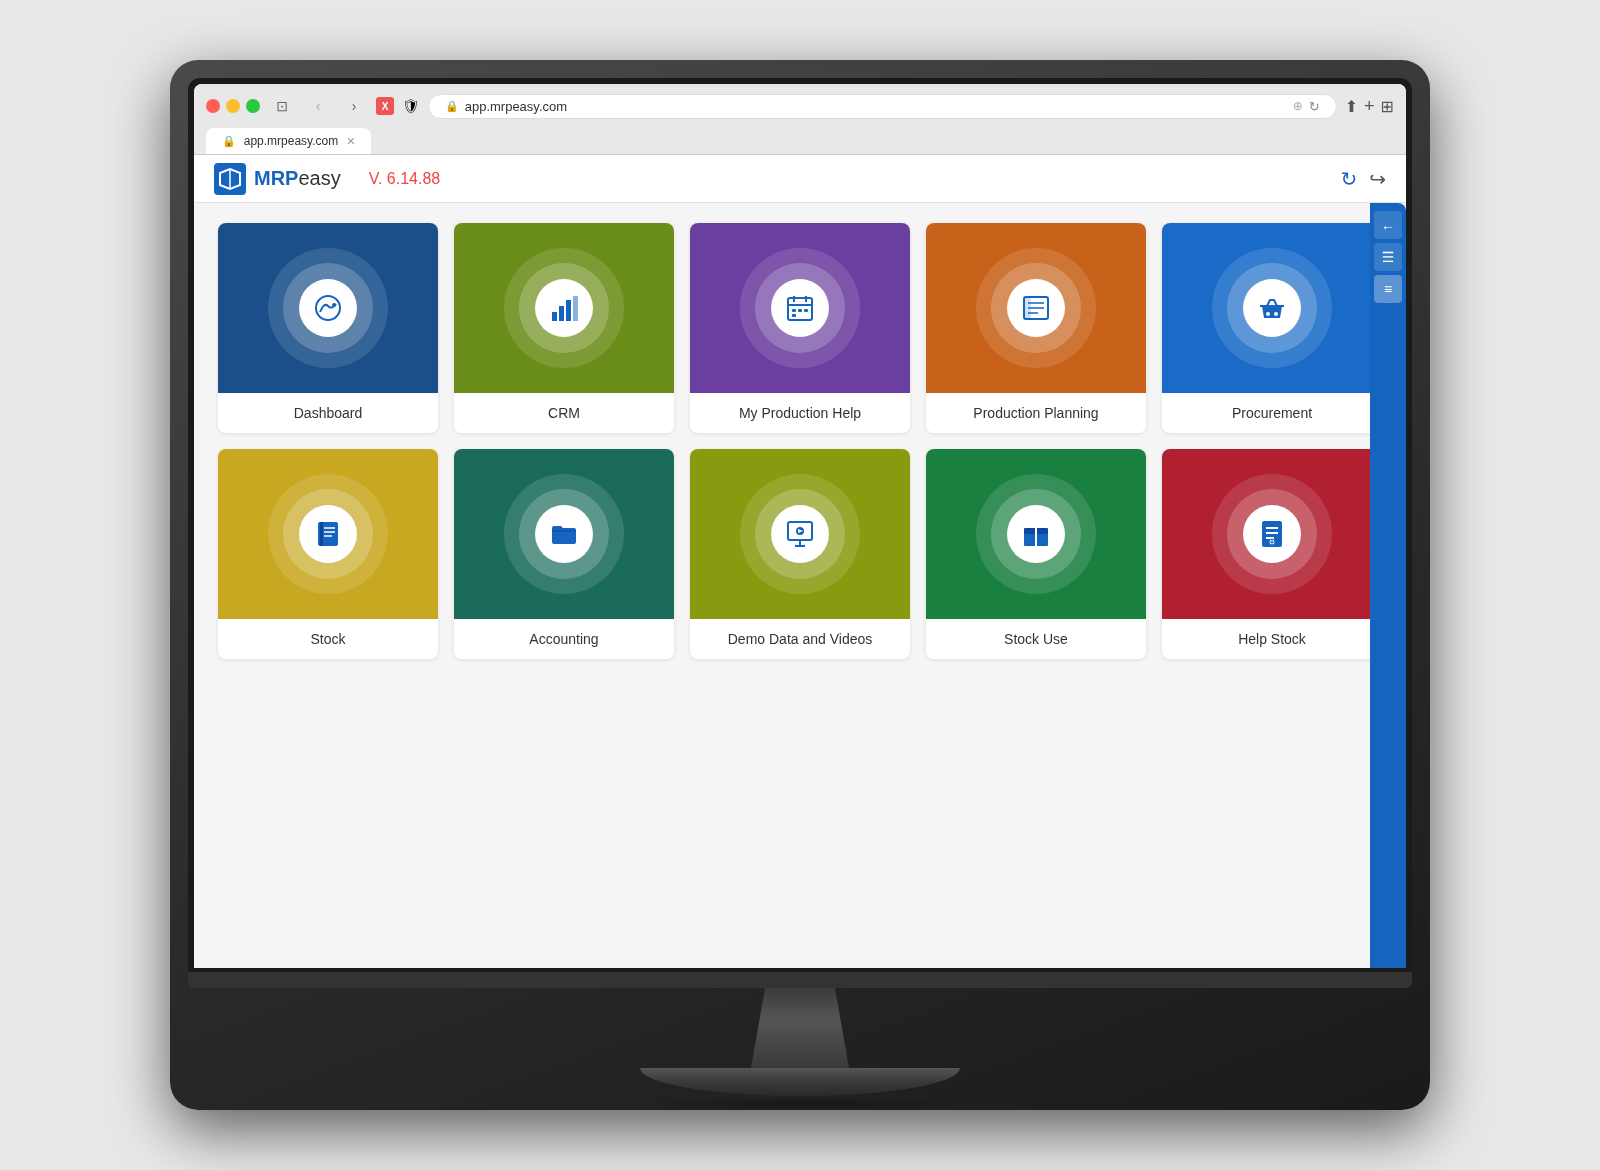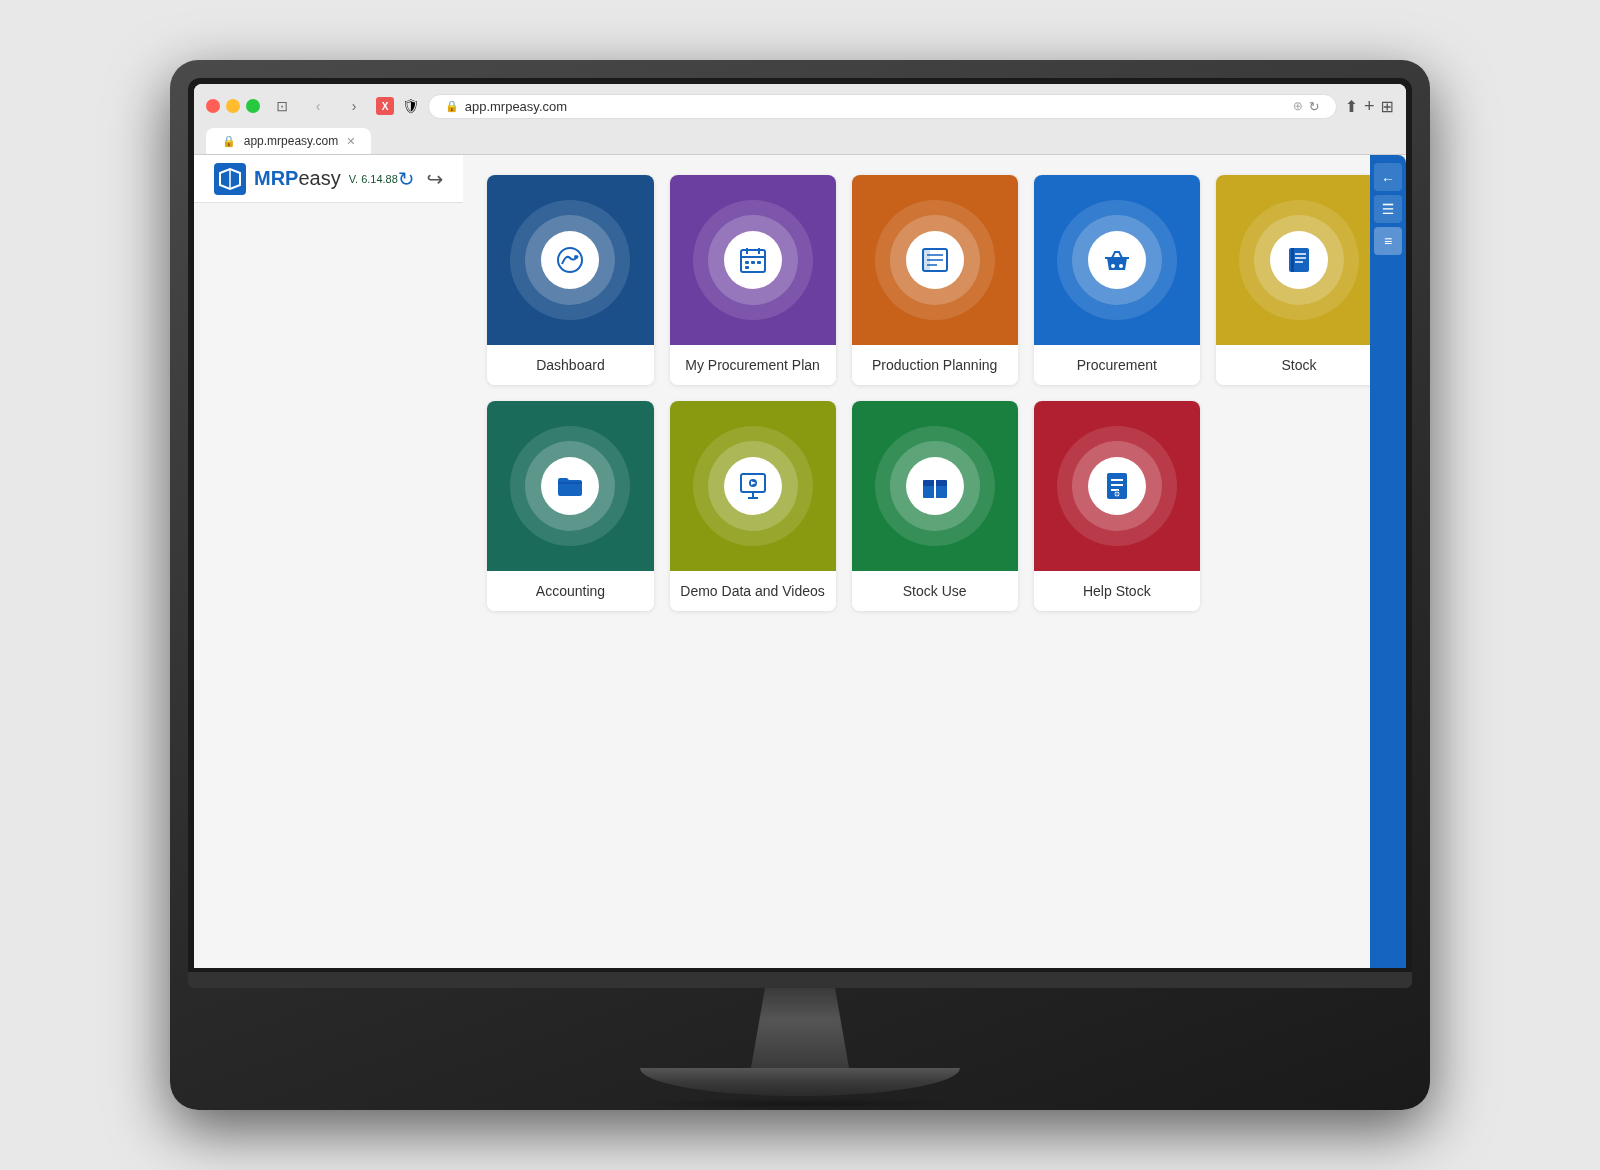--- a/index.html
+++ b/index.html
@@ -126,20 +126,21 @@
       display: flex;
       align-items: center;
       gap: 6px;
     }
 
     
     .app-content {
       flex: 1;
       background: #f5f5f5;
       display: flex;
+      flex-direction: column;
       overflow: hidden;
     }
 
     
     .app-header {
       background: white;
       border-bottom: 1px solid #e0e0e0;
       padding: 0 20px;
       height: 48px;
       display: flex;
@@ -154,23 +155,23 @@
     }
 
     .logo-text {
       font-size: 20px;
       font-weight: 300;
       color: #333;
     }
     .logo-text span { color: #1565c0; font-weight: 700; }
 
     .version-text {
-      font-size: 11px;
-      color: #14532d;
-      margin-left: 0;
+      font-size: 16px;
+      color: #ef4444;
+      margin-left: 20px;
     }
 
     .header-right {
       display: flex;
       align-items: center;
       gap: 12px;
     }
 
     
     .main-area {
@@ -411,39 +412,56 @@
     <path d="M8 20 Q12 10 16 14 Q20 18 24 12" stroke="#1565c0" stroke-width="2" fill="none"></path>
     <circle cx="22" cy="13" r="2" fill="#1565c0"></circle>
   </svg>
                         </div>
                       </div>
                     </div>
                   </div>
                   <div class="tile-label">Dashboard</div>
                 </div>
                 <div class="tile">
+                  <div class="tile-color-block tile-crm">
+                    <div style="width: 120px; height: 120px; border-radius: 50%; background: rgba(255, 255, 255, 0.12); display: flex; align-items: center; justify-content: center; position: relative;">
+                      <div style="width: 90px; height: 90px; border-radius: 50%; background: rgba(255, 255, 255, 0.2); display: flex; align-items: center; justify-content: center;">
+                        <div class="tile-icon-inner">
+                          <svg viewBox="0 0 32 32" fill="none" xmlns="http://www.w3.org/2000/svg">
+    <rect x="4" y="20" width="5" height="9" fill="#1565c0"></rect>
+    <rect x="11" y="14" width="5" height="15" fill="#1565c0"></rect>
+    <rect x="18" y="8" width="5" height="21" fill="#1565c0"></rect>
+    <rect x="25" y="4" width="5" height="25" fill="#1565c0" opacity="0.5"></rect>
+  </svg>
+                        </div>
+                      </div>
+                    </div>
+                  </div>
+                  <div class="tile-label">CRM</div>
+                </div>
+                <div class="tile">
                   <div class="tile-color-block tile-myproductionplan">
                     <div style="width: 120px; height: 120px; border-radius: 50%; background: rgba(255, 255, 255, 0.12); display: flex; align-items: center; justify-content: center; position: relative;">
                       <div style="width: 90px; height: 90px; border-radius: 50%; background: rgba(255, 255, 255, 0.2); display: flex; align-items: center; justify-content: center;">
                         <div class="tile-icon-inner">
                           <svg viewBox="0 0 32 32" fill="none" xmlns="http://www.w3.org/2000/svg">
     <rect x="4" y="6" width="24" height="22" rx="2" stroke="#1565c0" stroke-width="2" fill="none"></rect>
     <line x1="4" y1="13" x2="28" y2="13" stroke="#1565c0" stroke-width="2"></line>
     <line x1="10" y1="4" x2="10" y2="10" stroke="#1565c0" stroke-width="2"></line>
     <line x1="22" y1="4" x2="22" y2="10" stroke="#1565c0" stroke-width="2"></line>
     <rect x="8" y="17" width="4" height="3" rx="1" fill="#1565c0"></rect>
     <rect x="14" y="17" width="4" height="3" rx="1" fill="#1565c0"></rect>
     <rect x="20" y="17" width="4" height="3" rx="1" fill="#1565c0"></rect>
     <rect x="8" y="22" width="4" height="3" rx="1" fill="#1565c0"></rect>
   </svg>
                         </div>
                       </div>
                     </div>
                   </div>
-                  <div class="tile-label">My Procurement Plan</div>
+                  <div class="tile-label">My Production Help</div>
                 </div>
                 <div class="tile">
                   <div class="tile-color-block tile-productionplanning">
                     <div style="width: 120px; height: 120px; border-radius: 50%; background: rgba(255, 255, 255, 0.12); display: flex; align-items: center; justify-content: center; position: relative;">
                       <div style="width: 90px; height: 90px; border-radius: 50%; background: rgba(255, 255, 255, 0.2); display: flex; align-items: center; justify-content: center;">
                         <div class="tile-icon-inner">
                           <svg viewBox="0 0 32 32" fill="none" xmlns="http://www.w3.org/2000/svg">
     <rect x="4" y="5" width="24" height="22" rx="2" stroke="#1565c0" stroke-width="2" fill="none"></rect>
     <line x1="8" y1="11" x2="24" y2="11" stroke="#1565c0" stroke-width="1.5"></line>
     <line x1="8" y1="16" x2="24" y2="16" stroke="#1565c0" stroke-width="1.5"></line>

